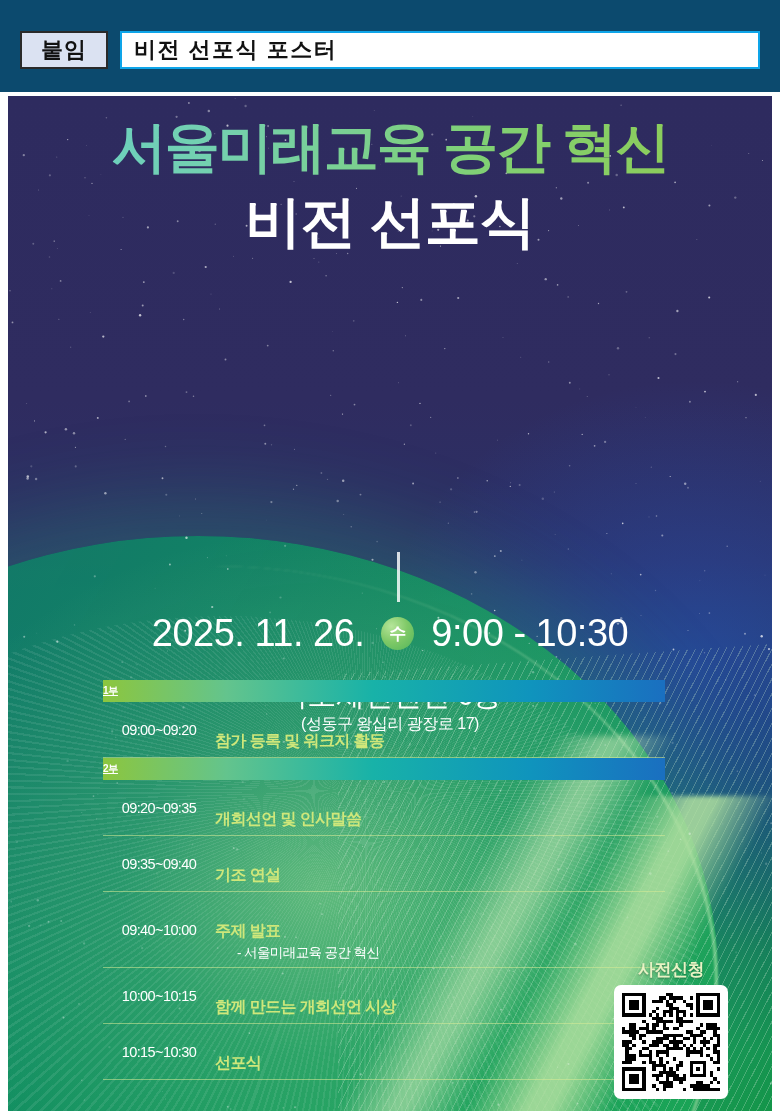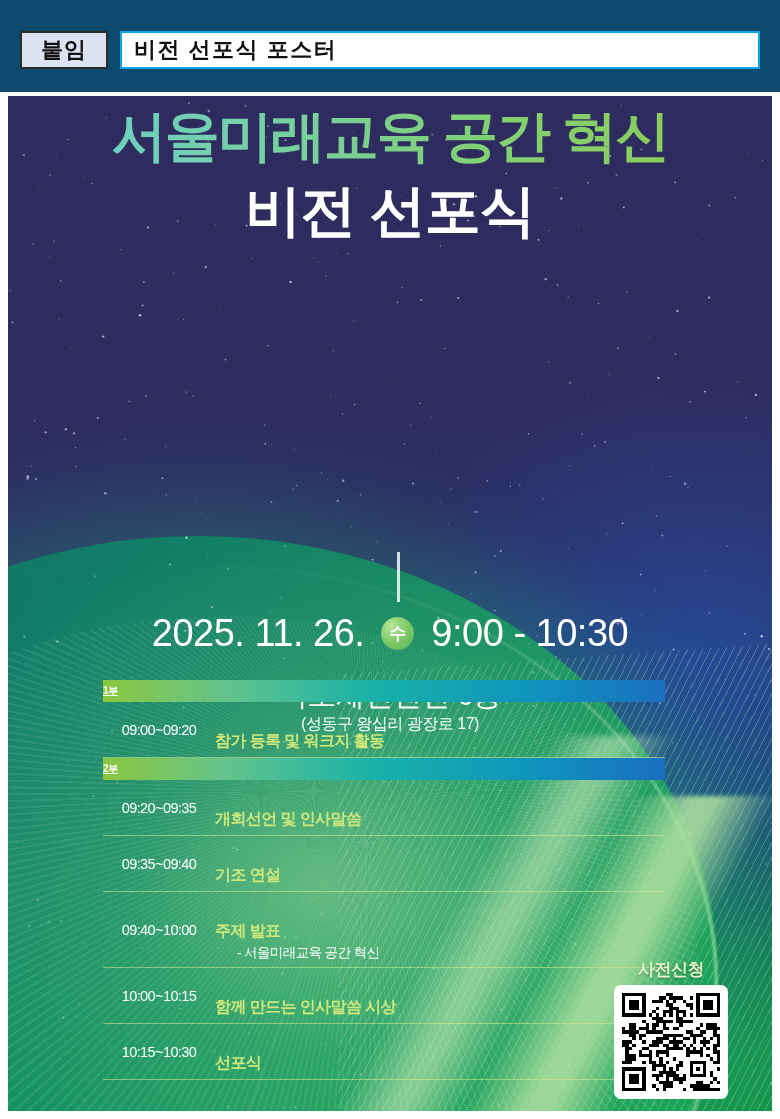--- a/index.html
+++ b/index.html
@@ -105,21 +105,21 @@
   
   #title-block { position:absolute; left:0; top:0; width:764px; text-align:center; }
   #year {
     margin-top:104px; font-size:62px; font-weight:bold; letter-spacing:-1px;
     background:linear-gradient(95deg,#6fd3c4 0%,#7fd39a 45%,#8fca54 100%);
     -webkit-background-clip:text; background-clip:text; color:transparent;
     -webkit-text-fill-color:transparent;
     line-height:1.05;
   }
   #headline {
-    margin-top:8px; font-size:55px; font-weight:bold; letter-spacing:-2px;
+    margin-top:19px; font-size:55px; font-weight:bold; letter-spacing:-2px;
     background:linear-gradient(95deg,#66cfc9 0%,#74d0ae 28%,#80d074 62%,#92cb4e 100%);
     -webkit-background-clip:text; background-clip:text; color:transparent;
     -webkit-text-fill-color:transparent;
     line-height:1.18; white-space:nowrap;
   }
   #subhead {
     margin-top:10px; font-size:56px; font-weight:bold; color:#ffffff;
     letter-spacing:-1px; line-height:1.15;
   }
   #divider-line {
@@ -787,21 +787,21 @@
         <div class="sch-row tall">
           <div class="time">09:40~10:00</div>
           <div class="body">
             <div class="ttl">주제 발표</div>
             <div class="sub">- 서울미래교육 공간 혁신</div>
           </div>
         </div>
         <div class="sch-row">
           <div class="time">10:00~10:15</div>
           <div class="body">
-            <div class="ttl">함께 만드는 인사말씀 시상</div>
+            <div class="ttl">함께 만드는 개회선언 시상</div>
           </div>
         </div>
         <div class="sch-row">
           <div class="time">10:15~10:30</div>
           <div class="body">
             <div class="ttl">선포식</div>
           </div>
         </div>
       </div>
 

